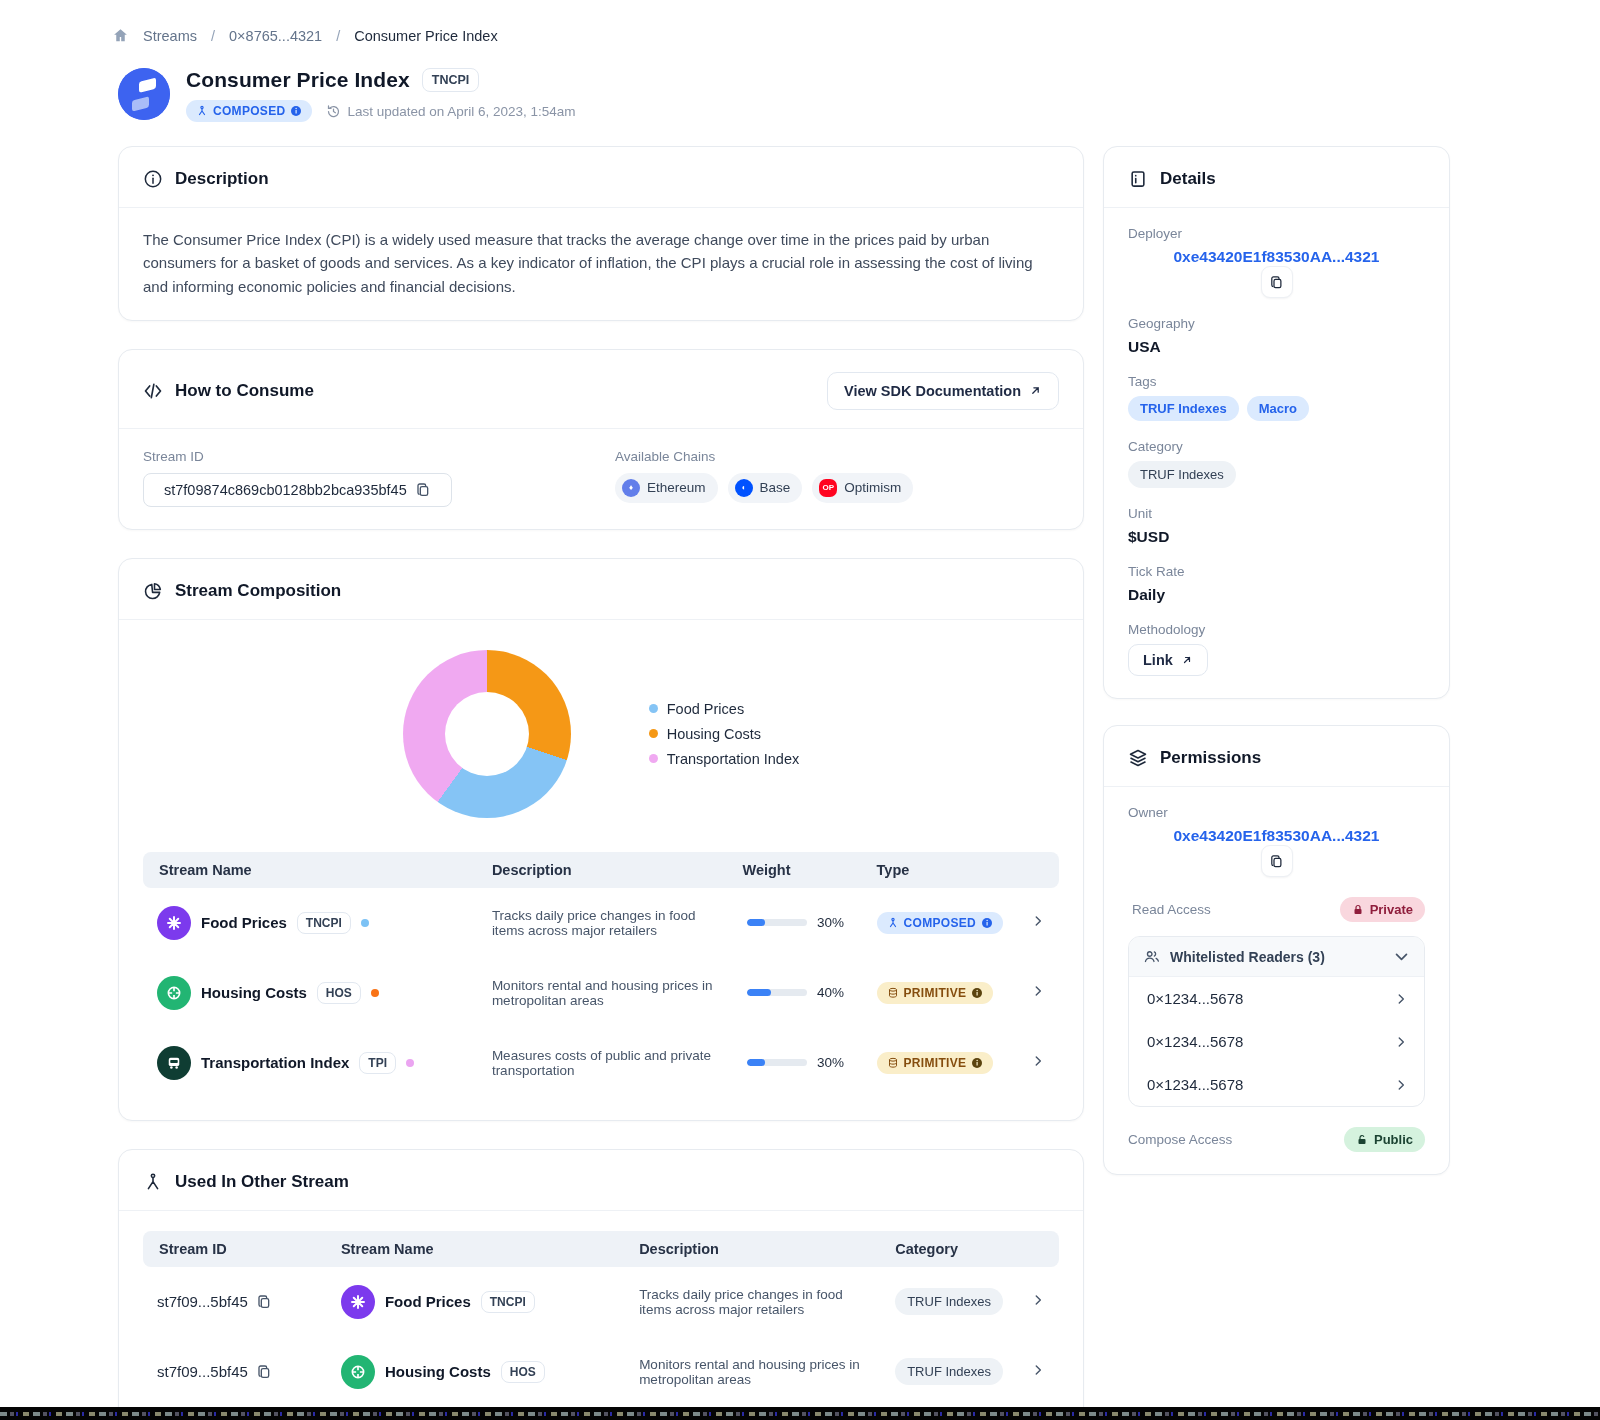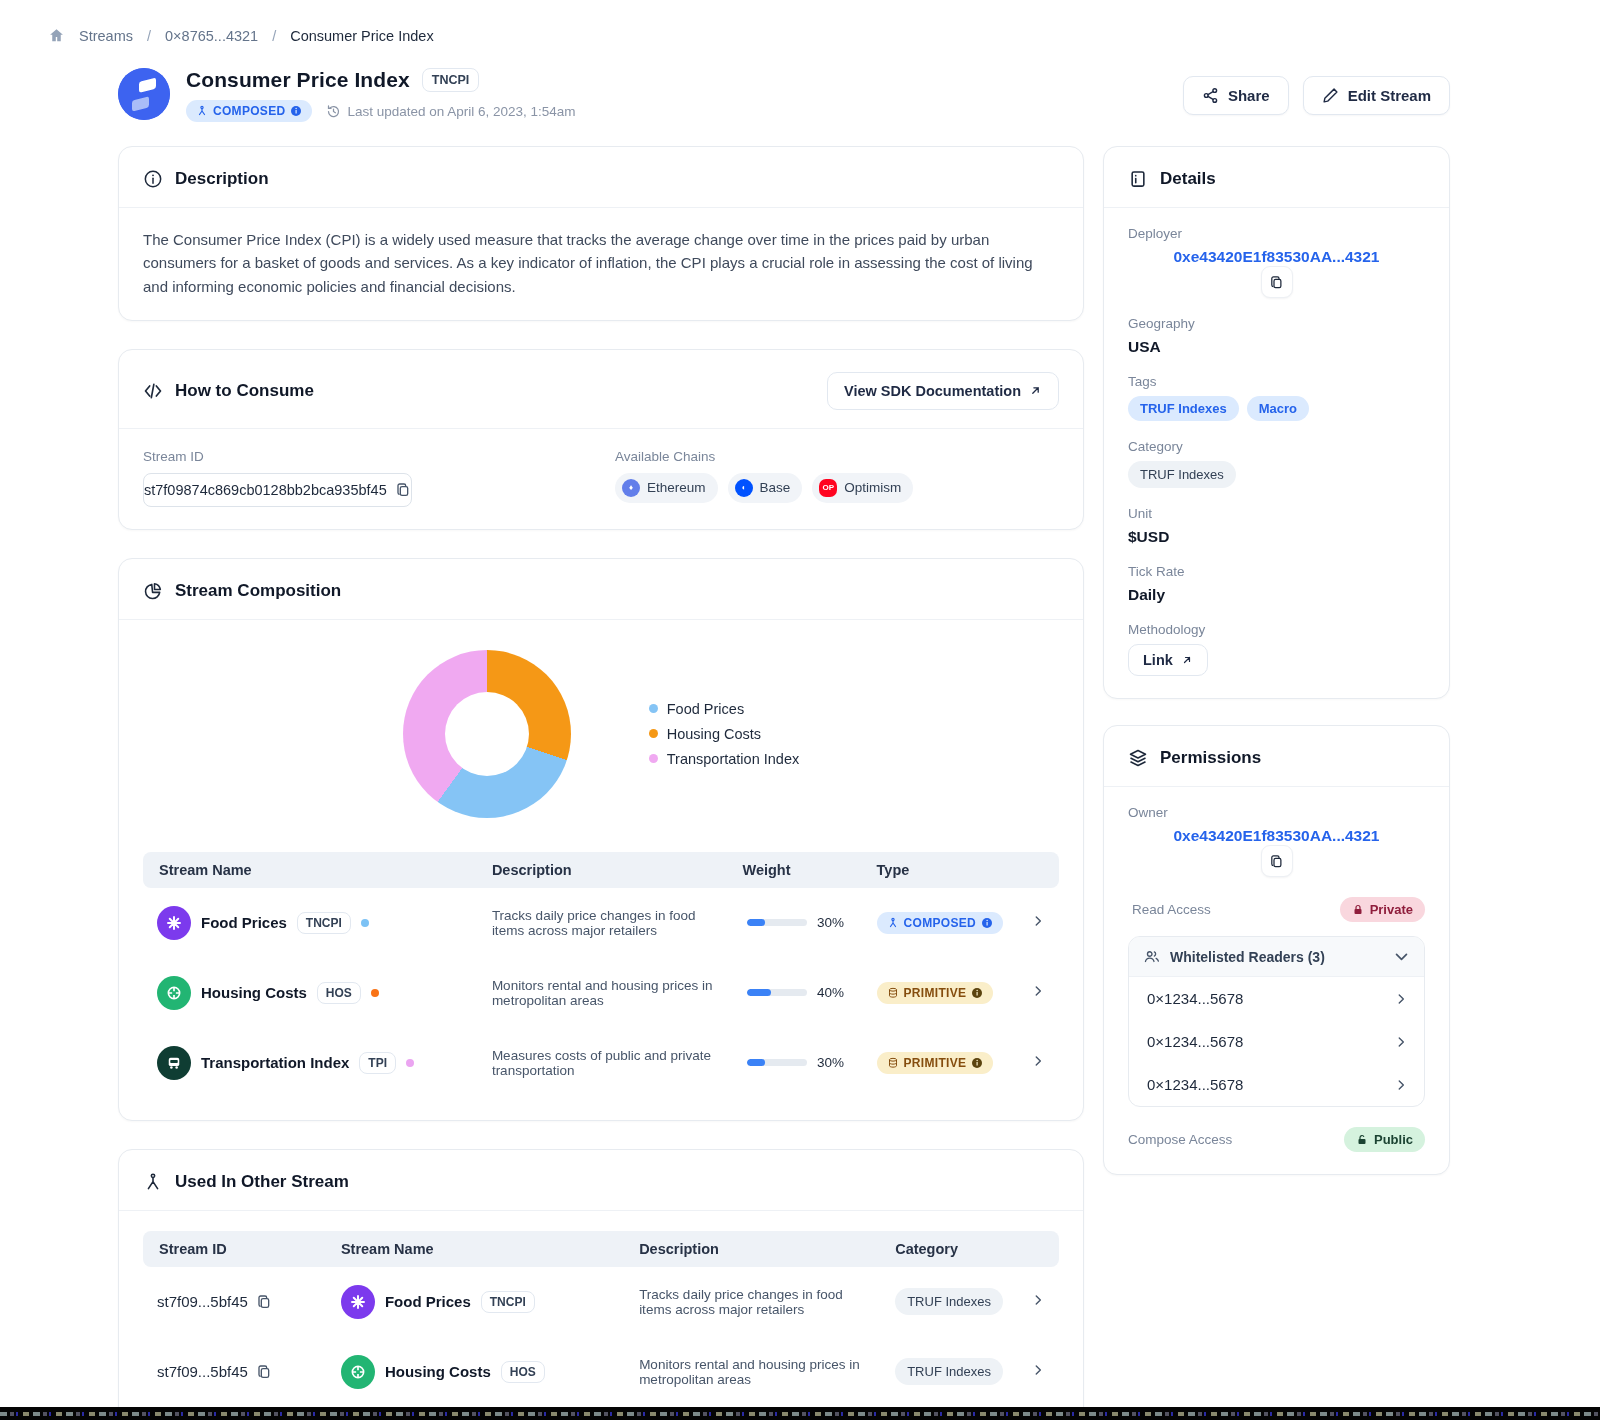--- a/index.html
+++ b/index.html
@@ -4,21 +4,21 @@
 <style>
   * { margin:0; padding:0; box-sizing:border-box; }
   html,body { width:1600px; height:1420px; }
   body {
     font-family:"Liberation Sans", sans-serif;
     background:#ffffff; color:#0f172a; position:relative; overflow:hidden;
   }
   .page { width:1600px; height:1420px; position:relative; }
 
   
-  .breadcrumb { display:flex; align-items:center; gap:14px; padding:28px 0 0 48px; font-size:14.5px; color:#64748b; }
+  .breadcrumb { display:flex; align-items:center; gap:14px; padding:28px 0 0 112px; font-size:14.5px; color:#64748b; }
   .breadcrumb .crumb { color:#64748b; cursor:pointer; }
   .breadcrumb .crumb.current { color:#1e293b; font-weight:500; }
   .breadcrumb .sep { color:#94a3b8; }
   .home-ico { width:17px; height:17px; color:#94a3b8; margin-top:-2px; }
 
   
   .page-header { display:flex; justify-content:space-between; align-items:flex-start; padding:24px 150px 0 118px; }
   .ph-left { display:flex; gap:16px; }
   .logo { width:52px; height:52px; border-radius:50%; background:#3d63f0; position:relative; flex-shrink:0; overflow:hidden; }
   .title-row { display:flex; align-items:center; gap:12px; }
@@ -44,21 +44,21 @@
   .card-divider { height:1px; background:#eef1f5; margin:18px -24px 0; }
 
   
   .desc-body { font-size:15px; line-height:1.55; color:#3f4a5c; margin-top:20px; }
 
   
   .sdk-btn { display:inline-flex; align-items:center; gap:8px; border:1px solid #e2e8f0; border-radius:10px; background:#fff; padding:10px 16px; font-size:14.5px; font-weight:600; color:#1f2a44; cursor:pointer; }
   .consume-grid { display:flex; margin-top:20px; }
   .consume-col1 { width:472px; }
   .field-label { font-size:13.5px; color:#7a869a; margin-bottom:9px; }
-  .stream-id-box { display:inline-flex; align-items:center; gap:8px; border:1px solid #dde3ea; border-radius:8px; padding:8px 0; font-size:14.5px; color:#1e293b; background:#fff; }
+  .stream-id-box { display:inline-flex; align-items:center; gap:8px; border:1px solid #dde3ea; border-radius:8px; padding:8px 20px; font-size:14.5px; color:#1e293b; background:#fff; }
   .icon-btn { background:none; border:none; cursor:pointer; color:#475569; display:inline-flex; padding:0; }
   .icon-btn svg { width:16px; height:16px; }
   .chains { display:flex; gap:10px; }
   .chain-chip { display:inline-flex; align-items:center; gap:7px; background:#f1f4f8; border-radius:999px; padding:6px 12px 6px 7px; font-size:13.5px; font-weight:500; color:#334155; }
   .chain-dot { width:18px; height:18px; border-radius:50%; display:inline-flex; align-items:center; justify-content:center; color:#fff; font-size:8px; font-weight:700; }
 
   
   .chart-area { display:flex; align-items:center; justify-content:center; gap:78px; padding:30px 0 34px; }
   .donut { width:168px; height:168px; border-radius:50%; position:relative; }
   .donut::after { content:""; position:absolute; inset:42px; background:#fff; border-radius:50%; }
@@ -158,37 +158,20 @@
             <svg width="15" height="15" viewBox="0 0 24 24" fill="none" stroke="currentColor" stroke-width="2" stroke-linecap="round">
                 <path d="M4 12a8 8 0 1 0 2.3-5.6"></path>
                 <path d="M4 3v4h4"></path>
                 <path d="M12 8v4l3 2"></path>
               </svg>
             <span>Last updated on April 6, 2023, 1:54am</span>
           </span>
         </div>
       </div>
     </div>
-    <div class="ph-actions">
-      <button class="btn">
-        <svg viewBox="0 0 24 24" fill="none" stroke="currentColor" stroke-width="2" stroke-linecap="round">
-            <circle cx="18" cy="5" r="2.6"></circle>
-            <circle cx="6" cy="12" r="2.6"></circle>
-            <circle cx="18" cy="19" r="2.6"></circle>
-            <path d="M8.4 10.7l7.2-4.2M8.4 13.3l7.2 4.2"></path>
-          </svg>
-        <span>Share</span>
-      </button>
-      <button class="btn">
-        <svg viewBox="0 0 24 24" fill="none" stroke="currentColor" stroke-width="2" stroke-linecap="round" stroke-linejoin="round">
-            <path d="M17 3l4 4L8 20l-5 1 1-5z"></path>
-          </svg>
-        <span>Edit Stream</span>
-      </button>
-    </div>
   </header>
 
   <div class="layout">
 
     <main class="main-col">
 
       <section class="card">
         <div class="card-title">
           <svg viewBox="0 0 24 24" fill="none" stroke="currentColor" stroke-width="1.8">
               <circle cx="12" cy="12" r="9.2"></circle>

